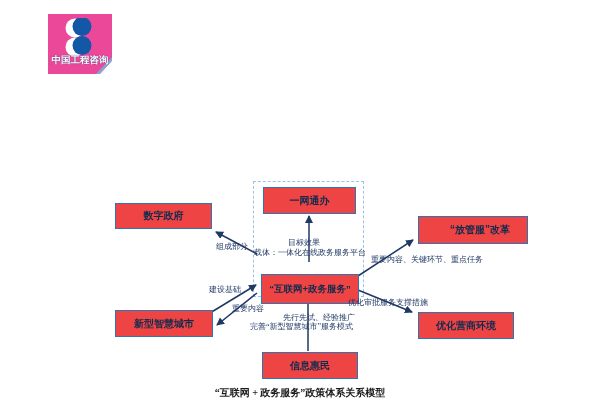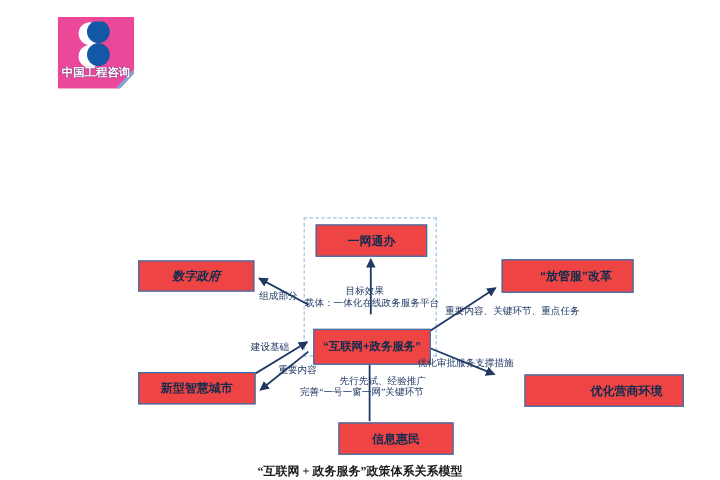--- a/index.html
+++ b/index.html
@@ -17,26 +17,26 @@
   .intro{position:absolute;left:55px;top:167px;font-size:11px;color:#1a1a1a;
         font-family:"Liberation Serif",serif;}
   
   .arrows{position:absolute;left:0;top:0;z-index:2;pointer-events:none;}
   .dashed-rect{position:absolute;left:253px;top:181px;width:109px;height:114px;
         border:1px dashed #9CC3E5;z-index:1;}
   .node{position:absolute;background:#ef4444;border:1.2px solid #2E75B6;display:flex;
         align-items:center;justify-content:center;font-weight:bold;font-size:10px;
         color:#0F2B4E;z-index:3;white-space:nowrap;}
   .node-top{left:263px;top:187px;width:91px;height:25px;}
-  .node-left-top{left:115px;top:217px;width:95px;height:24px;font-style:italic;}
+  .node-left-top{left:115px;top:203px;width:95px;height:24px;}
   .node-right-top{left:418px;top:216px;width:94px;height:26px;padding-left:14px;}
   .node-center{left:261px;top:274px;width:96px;height:28px;border-width:1.8px;font-size:9.5px;}
   .node-left-bottom{left:115px;top:310px;width:96px;height:25px;}
-  .node-right-bottom{left:437px;top:312px;width:94px;height:25px;padding-left:37px;}
-  .node-bottom{left:262px;top:352px;width:94px;height:25px;margin-left:20px;}
+  .node-right-bottom{left:418px;top:312px;width:94px;height:25px;}
+  .node-bottom{left:262px;top:352px;width:94px;height:25px;}
   .edge-label{position:absolute;font-size:8px;color:#1F3864;z-index:4;white-space:nowrap;
         font-family:"Liberation Serif",serif;}
   .lbl-goal{left:288px;top:237px;}
   .lbl-carrier{left:250px;top:247px;width:120px;text-align:center;}
   .lbl-component{left:216px;top:241px;font-family:Liberation Mono, monospace;}
   .lbl-content{left:371px;top:254px;}
   .lbl-foundation{left:209px;top:284px;}
   .lbl-priority{left:232px;top:303px;}
   .lbl-support{left:348px;top:297px;}
   .lbl-pilot{left:283px;top:312px;}
@@ -92,18 +92,18 @@
     <div class="node node-bottom">信息惠民</div>
 
     <div class="edge-label lbl-goal">目标效果</div>
     <div class="edge-label lbl-carrier">载体：一体化在线政务服务平台</div>
     <div class="edge-label lbl-component">组成部分</div>
     <div class="edge-label lbl-content">重要内容、关键环节、重点任务</div>
     <div class="edge-label lbl-foundation">建设基础</div>
     <div class="edge-label lbl-priority">重要内容</div>
     <div class="edge-label lbl-support">优化审批服务支撑措施</div>
     <div class="edge-label lbl-pilot">先行先试、经验推广</div>
-    <div class="edge-label lbl-model">完善“一号一窗一网”关键环节</div>
+    <div class="edge-label lbl-model">完善“新型智慧城市”服务模式</div>
 
     <div class="caption">“互联网 + 政务服务”政策体系关系模型</div>
   </div>
 
 </div>
 
 </body></html>

